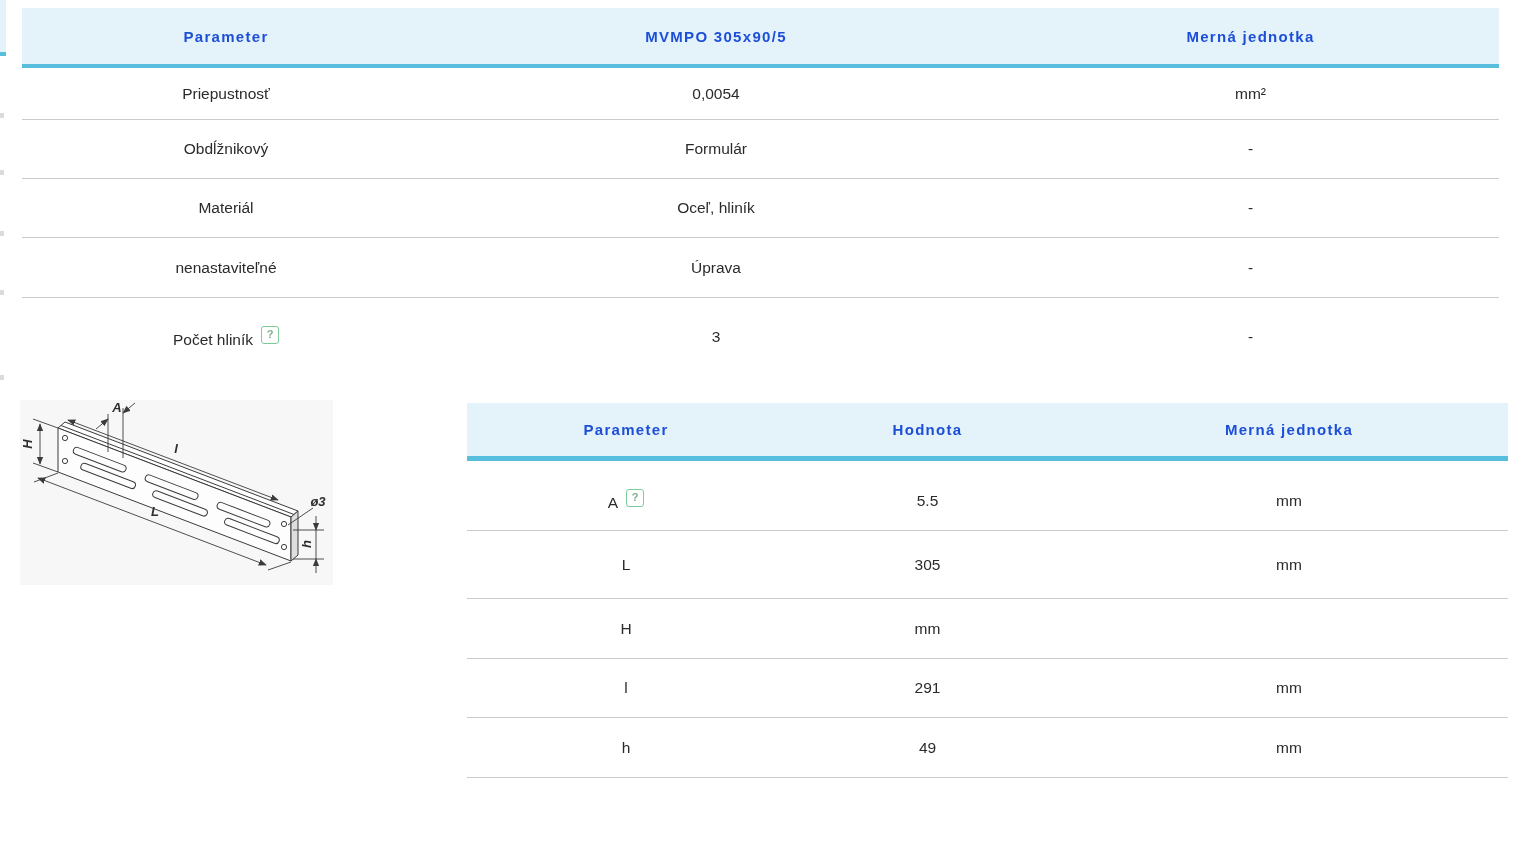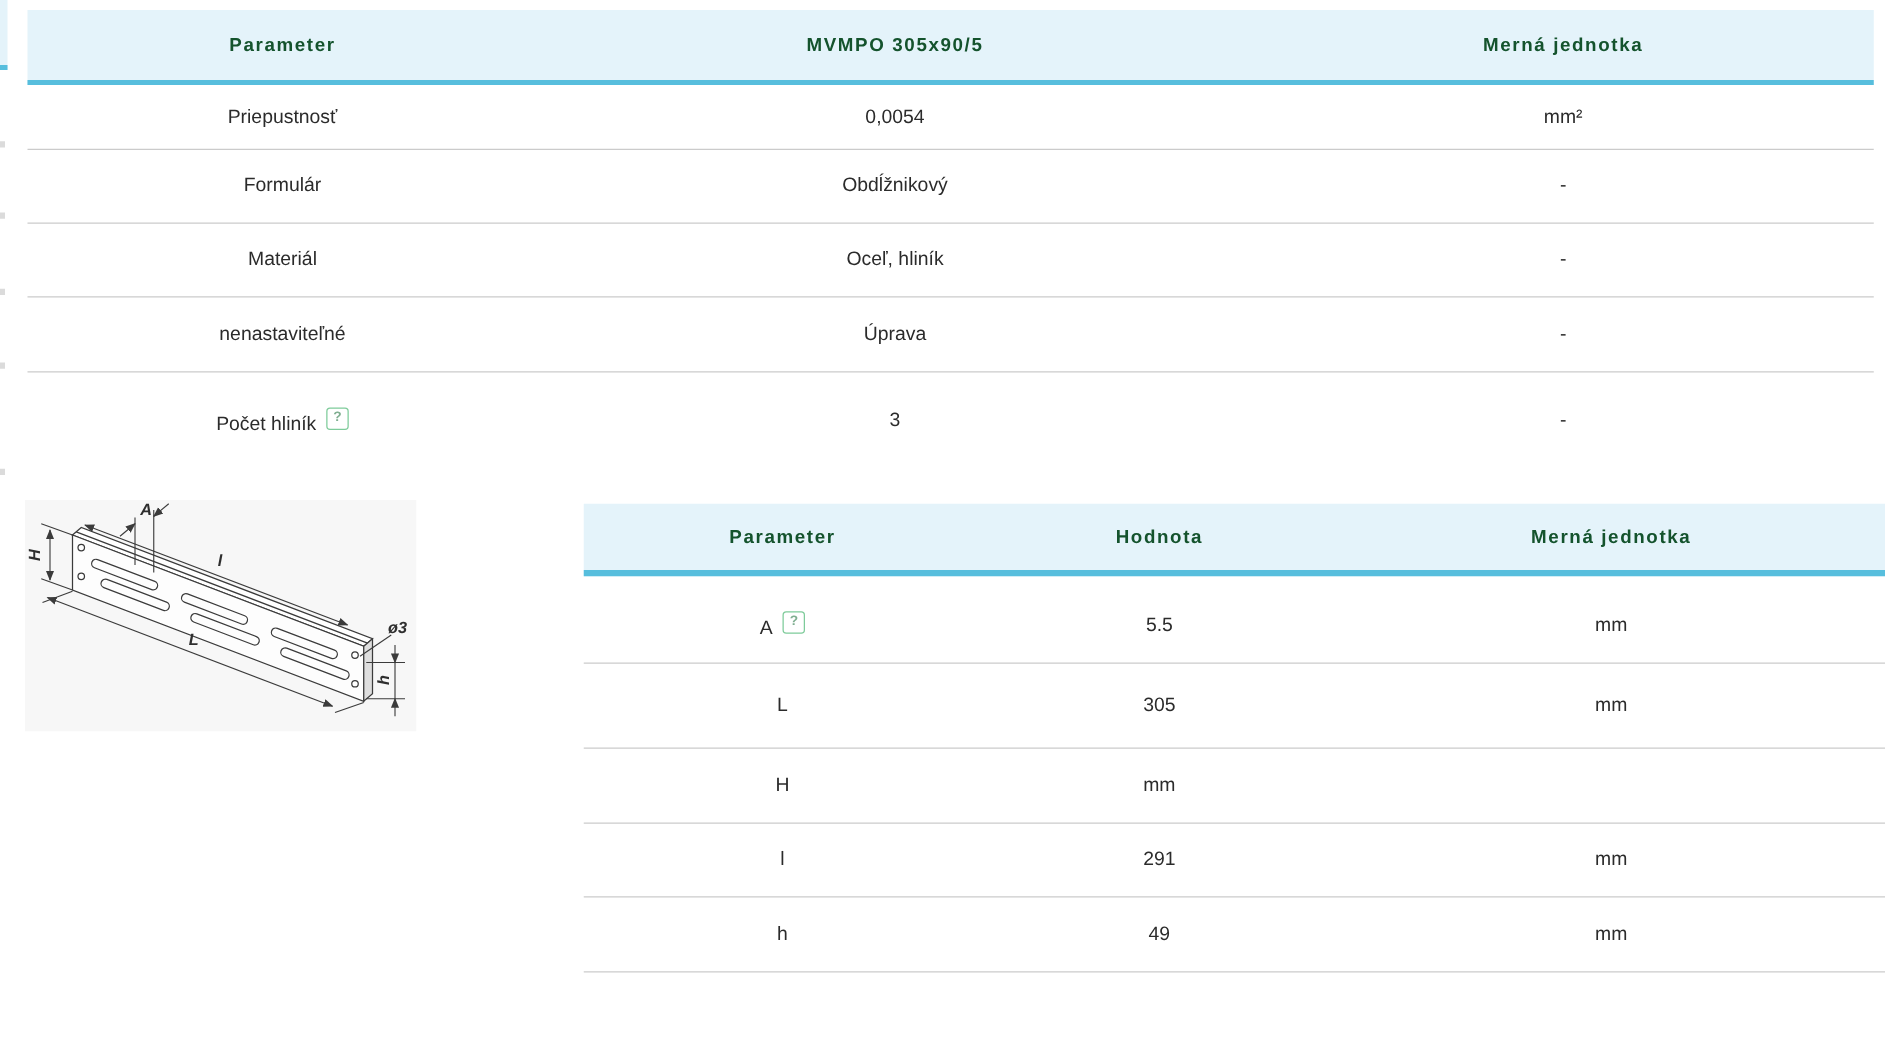--- a/index.html
+++ b/index.html
@@ -13,21 +13,21 @@
   .tbl{position:absolute;}
   .row{display:grid;align-items:center;text-align:center;box-sizing:border-box;}
   .t1{left:22px;top:8px;width:1477px;}
   .t1 .row{grid-template-columns:408px 572px 497px;}
   .t2{left:467px;top:403px;width:1041px;}
   .t2 .row{grid-template-columns:318px 285px 438px;}
 
   .thead{
     background:#e4f3fa;
     border-bottom:4px solid #57bedd;
-    color:#14532d;font-weight:bold;font-size:15px;letter-spacing:1.3px;
+    color:#1d4ed8;font-weight:bold;font-size:15px;letter-spacing:1.3px;
   }
   .t1 .thead{height:60px;}
   .t2 .thead{height:58px;border-bottom-width:5px;}
 
   .trow{border-bottom:1px solid #cbcbcb;color:#2b2b2b;font-size:15.5px;}
   .t1 .r0{height:52px;}
   .t1 .r1,.t1 .r2{height:59px;}
   .t1 .r3{height:60px;}
   .t1 .r4{height:78px;border-bottom:none;}
   .t2 .r0{height:70px;padding-top:10px;}
@@ -77,22 +77,22 @@
     <div class="cell">MVMPO 305x90/5</div>
     <div class="cell">Merná jednotka</div>
   </div>
 
   <div class="row trow r0">
     <div class="cell">Priepustnosť</div>
     <div class="cell">0,0054</div>
     <div class="cell">mm²</div>
   </div>
   <div class="row trow r1">
+    <div class="cell">Obdĺžnikový</div>
     <div class="cell">Formulár</div>
-    <div class="cell">Obdĺžnikový</div>
     <div class="cell">-</div>
   </div>
   <div class="row trow r2">
     <div class="cell">Materiál</div>
     <div class="cell">Oceľ, hliník</div>
     <div class="cell">-</div>
   </div>
   <div class="row trow r3">
     <div class="cell">nenastaviteľné</div>
     <div class="cell">Úprava</div>

